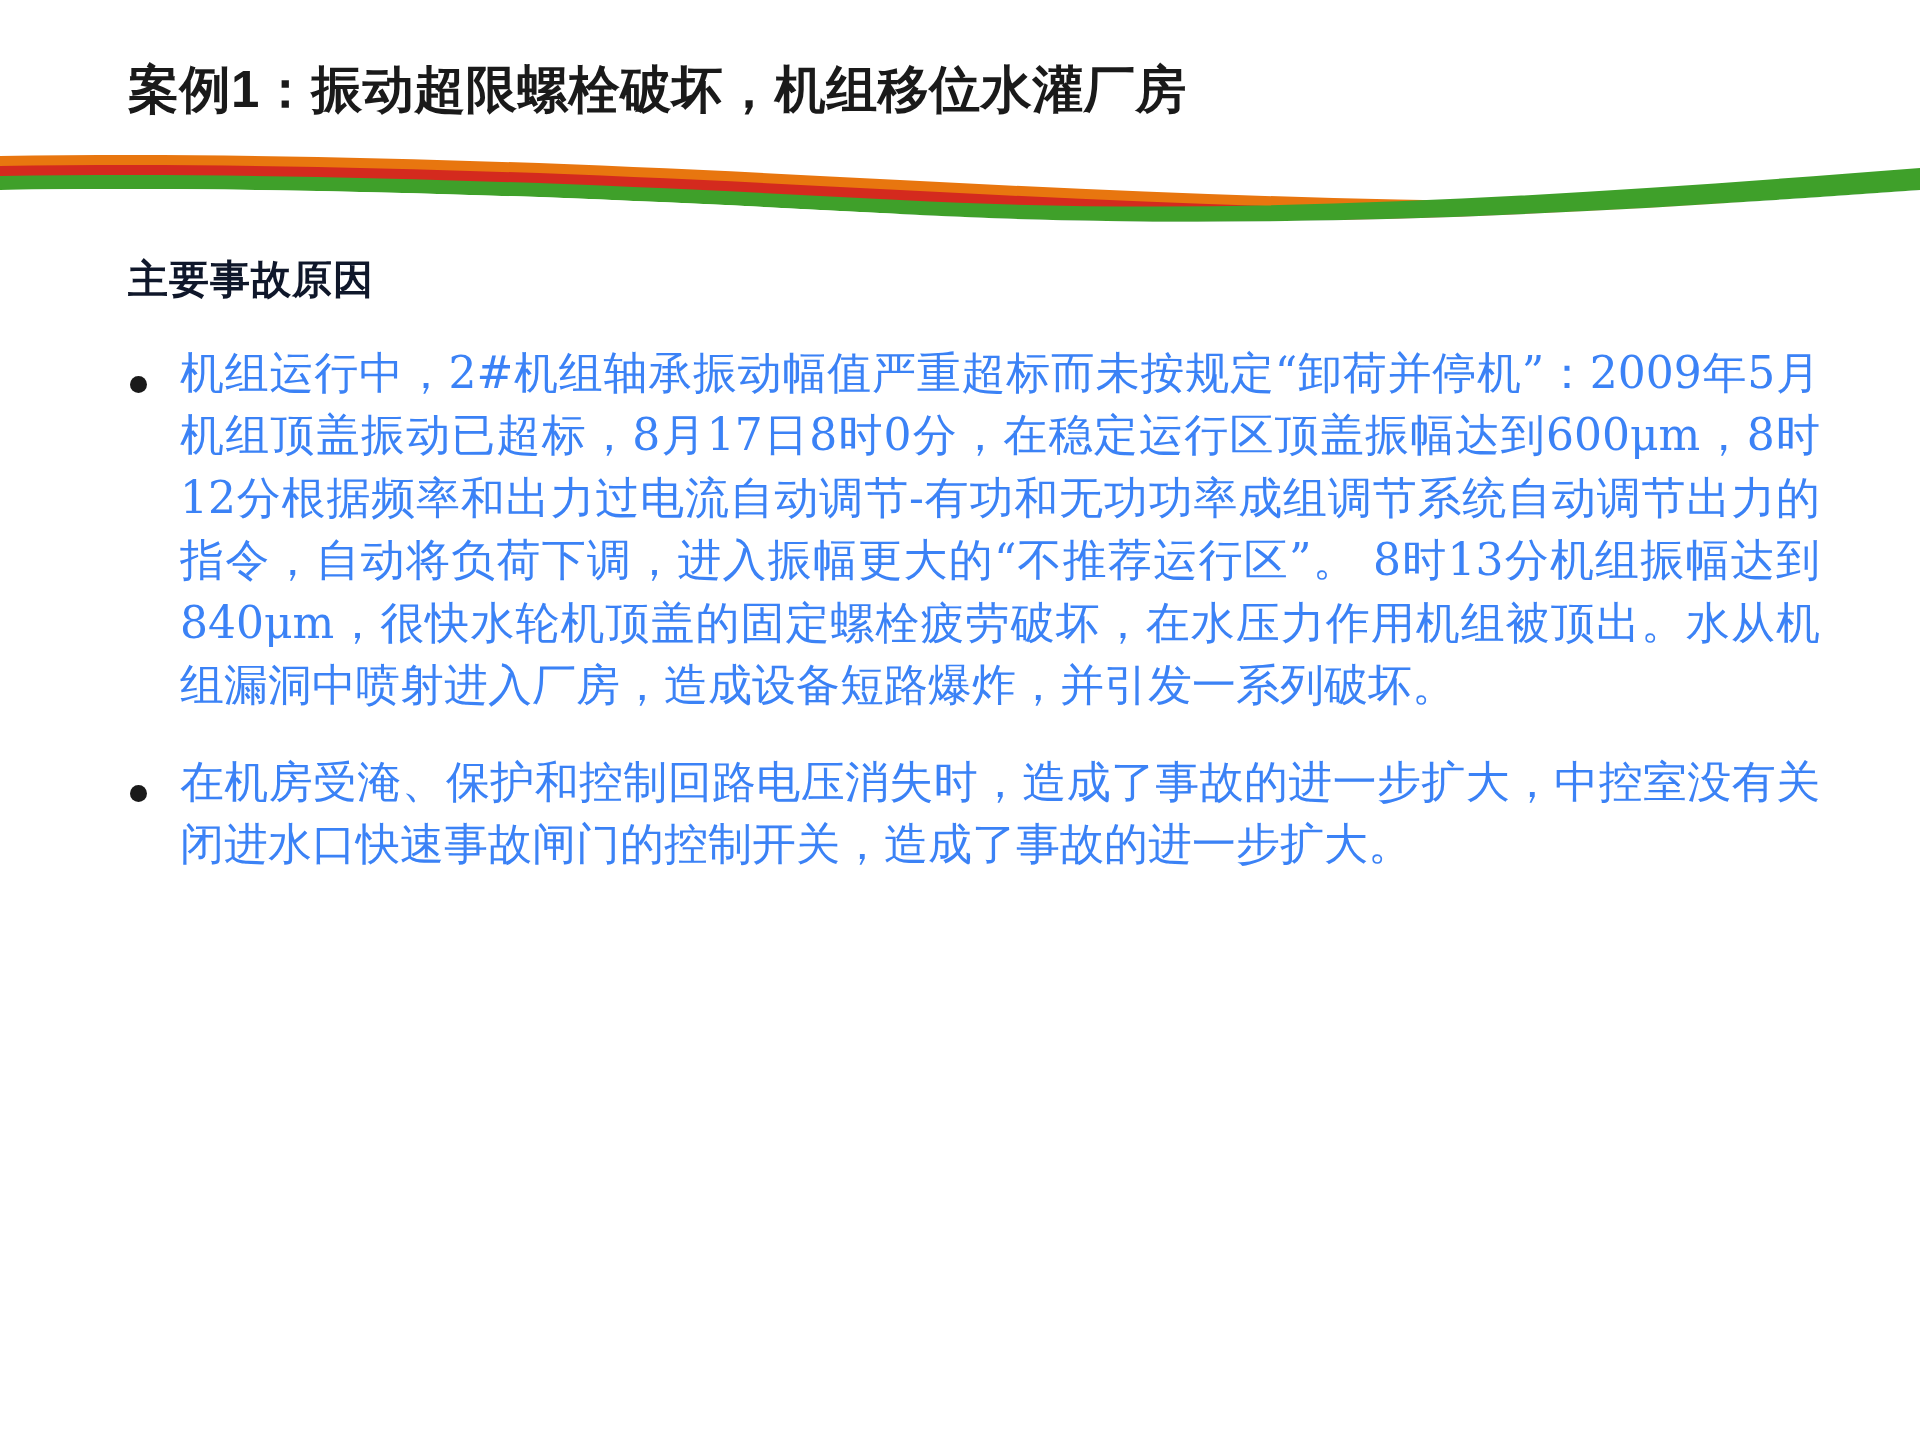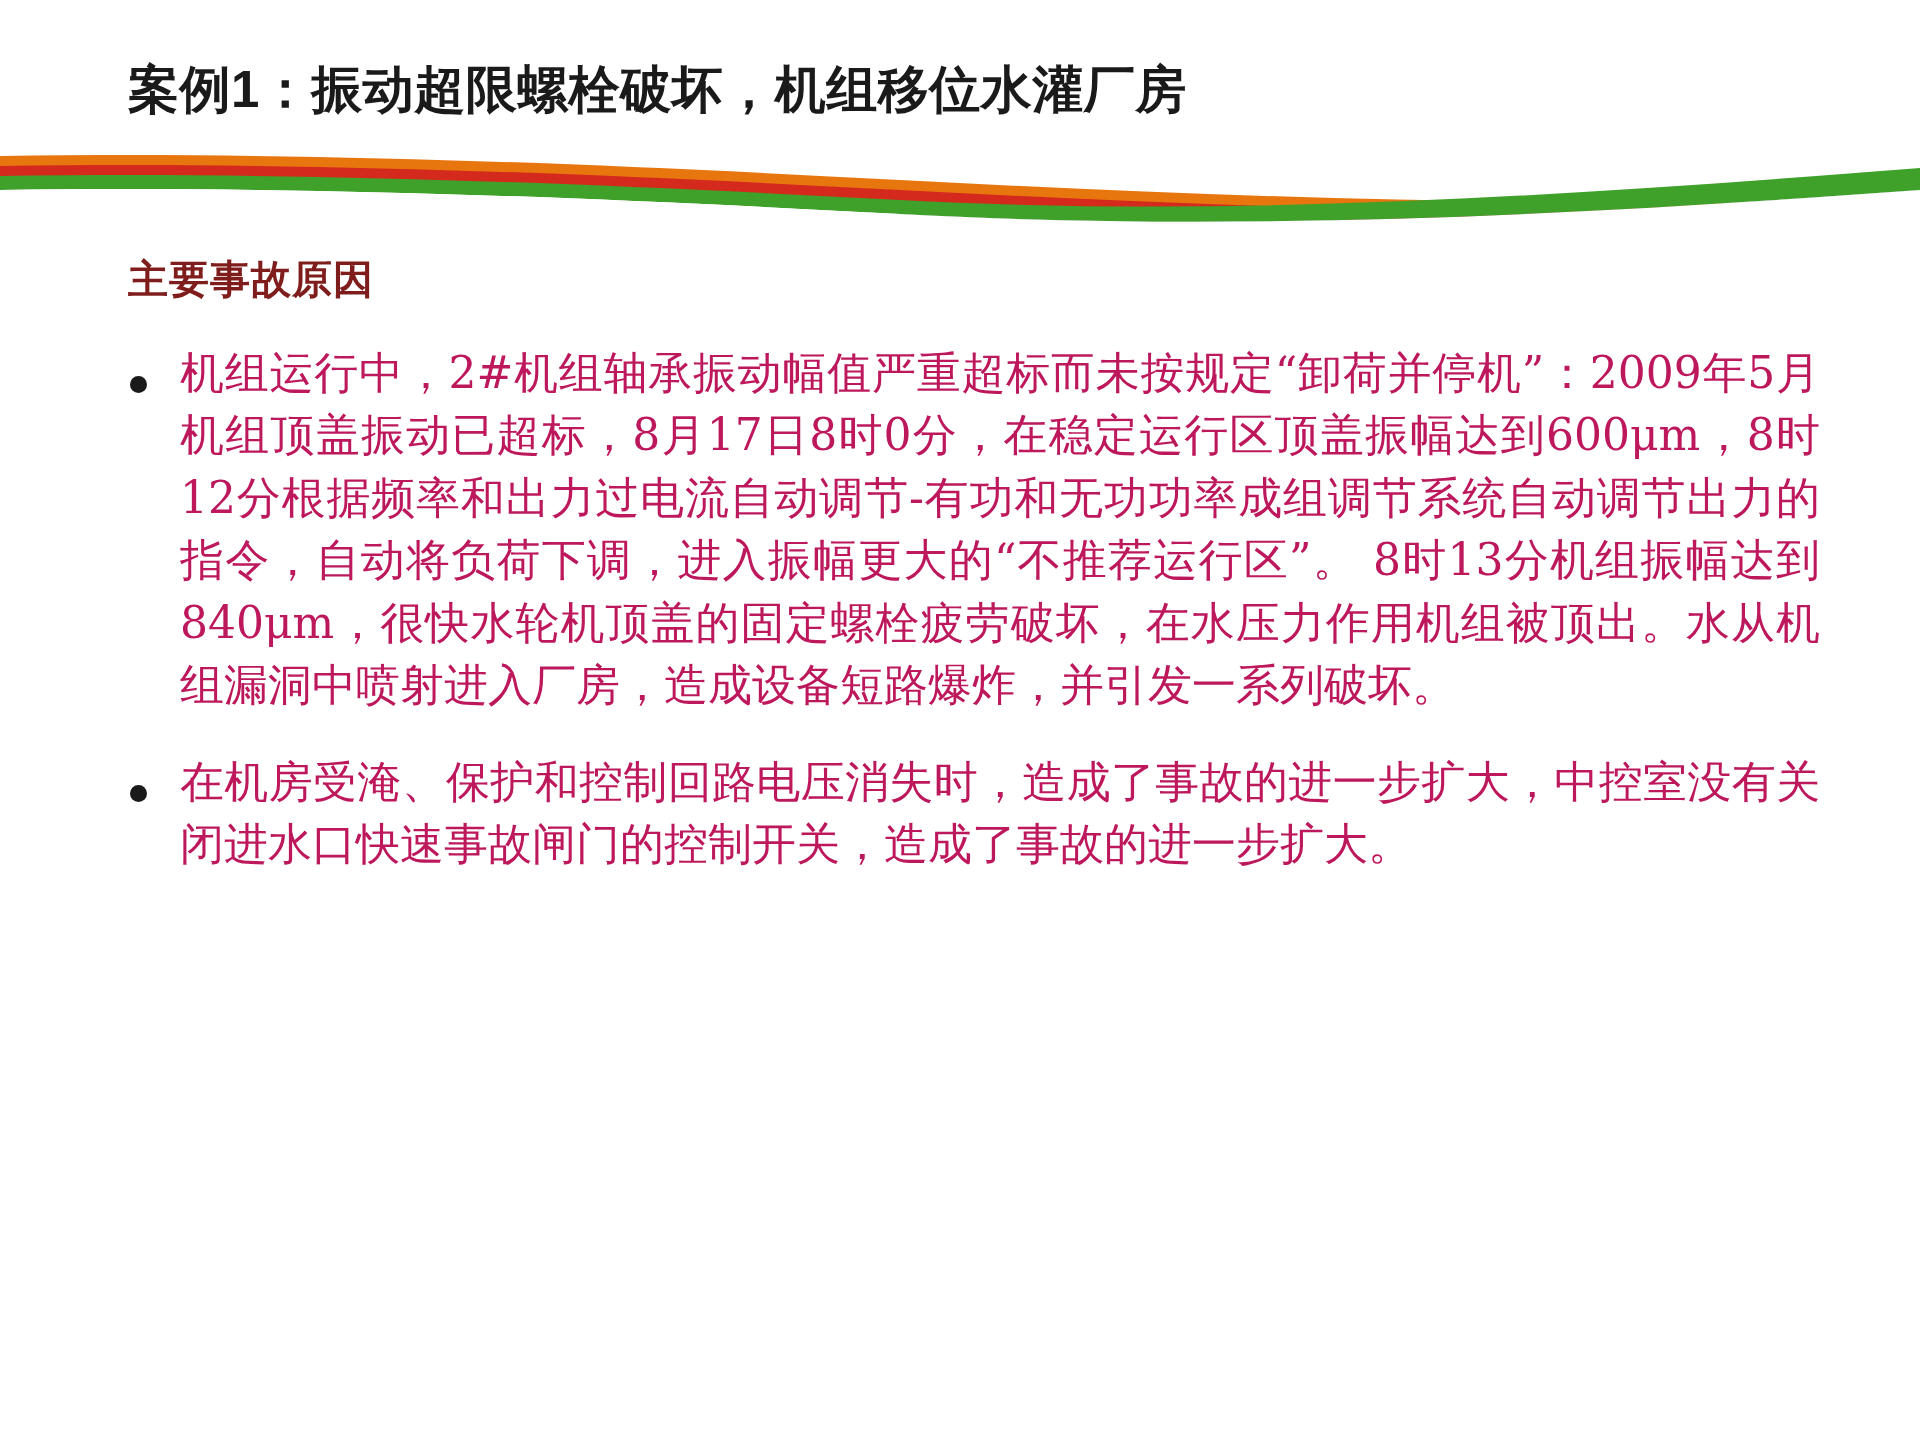--- a/index.html
+++ b/index.html
@@ -59,21 +59,21 @@
     left: 0;
     top: 232px;
     width: 1920px;
   }
   .section-heading {
     position: absolute;
     left: 128px;
     top: 20px;
     font-size: 40px;
     font-weight: bold;
-    color: #7f1d1d;
+    color: #0f172a;
     letter-spacing: 1px;
     font-family: "Liberation Sans", "DejaVu Sans", sans-serif;
   }
 
   .bullet-list {
     position: absolute;
     left: 120px;
     top: 110px;
     width: 1700px;
   }
@@ -97,21 +97,21 @@
     width: 17px;
     height: 17px;
     border-radius: 50%;
     background: #1a1a1a;
     margin-left: 10px;
   }
   .bullet-text {
     flex: 1 1 auto;
     font-size: 44px;
     line-height: 1.42;
-    color: #be185d;
+    color: #3b82f6;
     text-align: justify;
     font-family: "DejaVu Serif", "Liberation Serif", serif;
     letter-spacing: 0px;
   }
 </style>
 </head>
 <body>
 
 <div class="slide">
 

